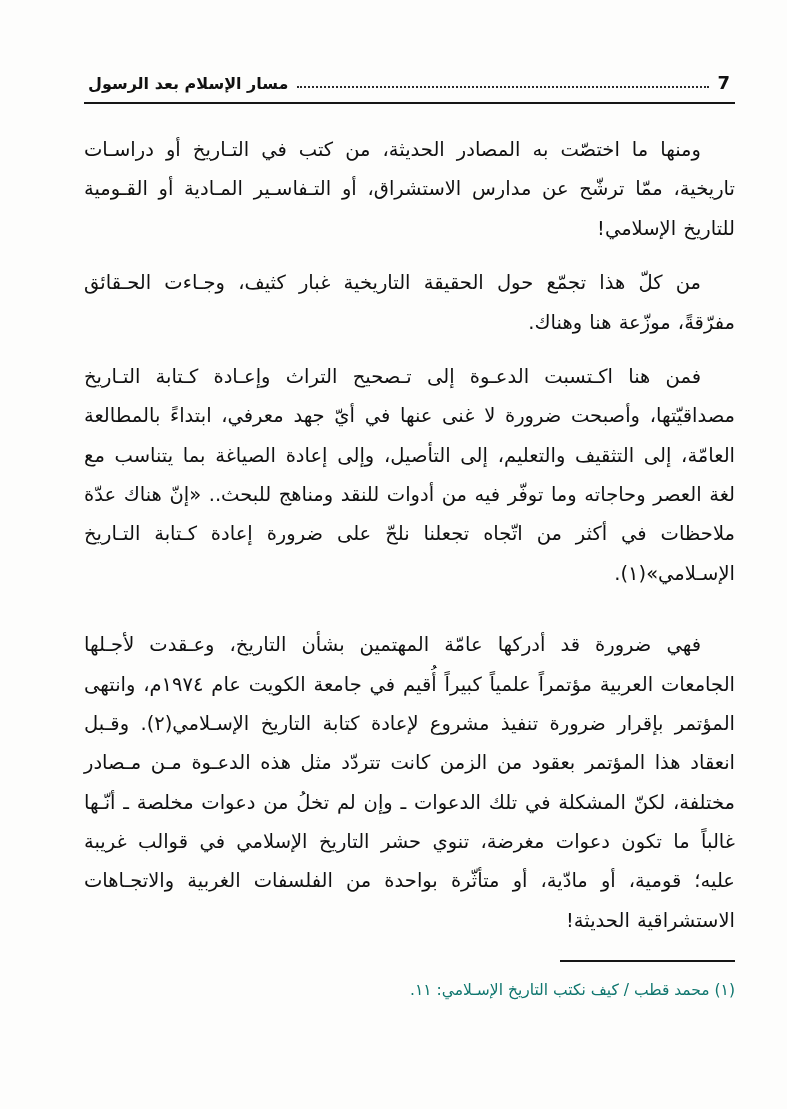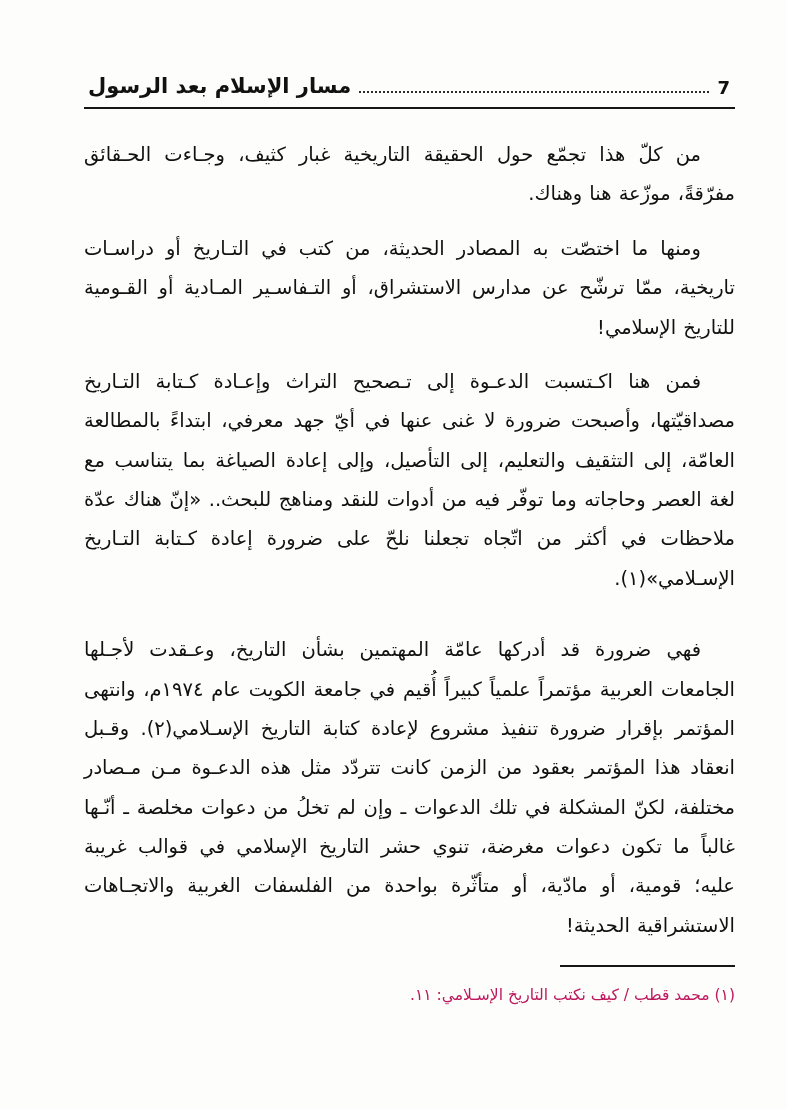--- a/index.html
+++ b/index.html
@@ -33,21 +33,21 @@
     letter-spacing: 1px;
     white-space: nowrap;
   }
   .leader {
     flex: 1;
     height: 0;
     border-bottom: 2px dotted #2a2a2a;
     margin-bottom: 5px;
   }
   .book-title {
-    font-size: 21px;
+    font-size: 16px;
     font-weight: bold;
     white-space: nowrap;
     margin-top: 48px;
   }
   .header-rule {
     border: none;
     border-top: 2px solid #161616;
     margin-top: 9px;
     margin-bottom: 26px;
   }
@@ -67,39 +67,39 @@
   .footnote-sep {
     width: 175px;
     border-top: 2px solid #161616;
     margin-top: 20px;
     margin-bottom: 12px;
   }
   .footnotes p {
     font-size: 15.5px;
     line-height: 2.15;
     text-align: right;
-    color: #be185d;
+    color: #0f766e;
   }
 </style>
 </head>
 <body>
 
 <div class="page">
 
   <header class="running-header">
     <span class="page-num">7</span>
     <span class="leader"></span>
     <span class="book-title">مسار الإسلام بعد الرسول</span>
   </header>
 
   <hr class="header-rule">
 
   <main class="body-text">
+    <p>ومنها ما اختصّت به المصادر الحديثة، من كتب في التـاريخ أو دراسـات تاريخية، ممّا ترشّح عن مدارس الاستشراق، أو التـفاسـير المـادية أو القـومية للتاريخ الإسلامي!</p>
     <p>من كلّ هذا تجمّع حول الحقيقة التاريخية غبار كثيف، وجـاءت الحـقائق مفرّقةً، موزّعة هنا وهناك.</p>
-    <p>ومنها ما اختصّت به المصادر الحديثة، من كتب في التـاريخ أو دراسـات تاريخية، ممّا ترشّح عن مدارس الاستشراق، أو التـفاسـير المـادية أو القـومية للتاريخ الإسلامي!</p>
     <p>فمن هنا اكـتسبت الدعـوة إلى تـصحيح التراث وإعـادة كـتابة التـاريخ مصداقيّتها، وأصبحت ضرورة لا غنى عنها في أيّ جهد معرفي، ابتداءً بالمطالعة العامّة، إلى التثقيف والتعليم، إلى التأصيل، وإلى إعادة الصياغة بما يتناسب مع لغة العصر وحاجاته وما توفّر فيه من أدوات للنقد ومناهج للبحث.. «إنّ هناك عدّة ملاحظات في أكثر من اتّجاه تجعلنا نلحّ على ضرورة إعادة كـتابة التـاريخ الإسـلامي»(١).</p>
     <p>فهي ضرورة قد أدركها عامّة المهتمين بشأن التاريخ، وعـقدت لأجـلها الجامعات العربية مؤتمراً علمياً كبيراً أُقيم في جامعة الكويت عام ١٩٧٤م، وانتهى المؤتمر بإقرار ضرورة تنفيذ مشروع لإعادة كتابة التاريخ الإسـلامي(٢). وقـبل انعقاد هذا المؤتمر بعقود من الزمن كانت تتردّد مثل هذه الدعـوة مـن مـصادر مختلفة، لكنّ المشكلة في تلك الدعوات ـ وإن لم تخلُ من دعوات مخلصة ـ أنّـها غالباً ما تكون دعوات مغرضة، تنوي حشر التاريخ الإسلامي في قوالب غريبة عليه؛ قومية، أو مادّية، أو متأثّرة بواحدة من الفلسفات الغربية والاتجـاهات الاستشراقية الحديثة!</p>
   </main>
 
   <div class="footnote-sep"></div>
 
   <footer class="footnotes">
     <p>(١) محمد قطب / كيف نكتب التاريخ الإسـلامي: ١١.</p>
   </footer>
 

